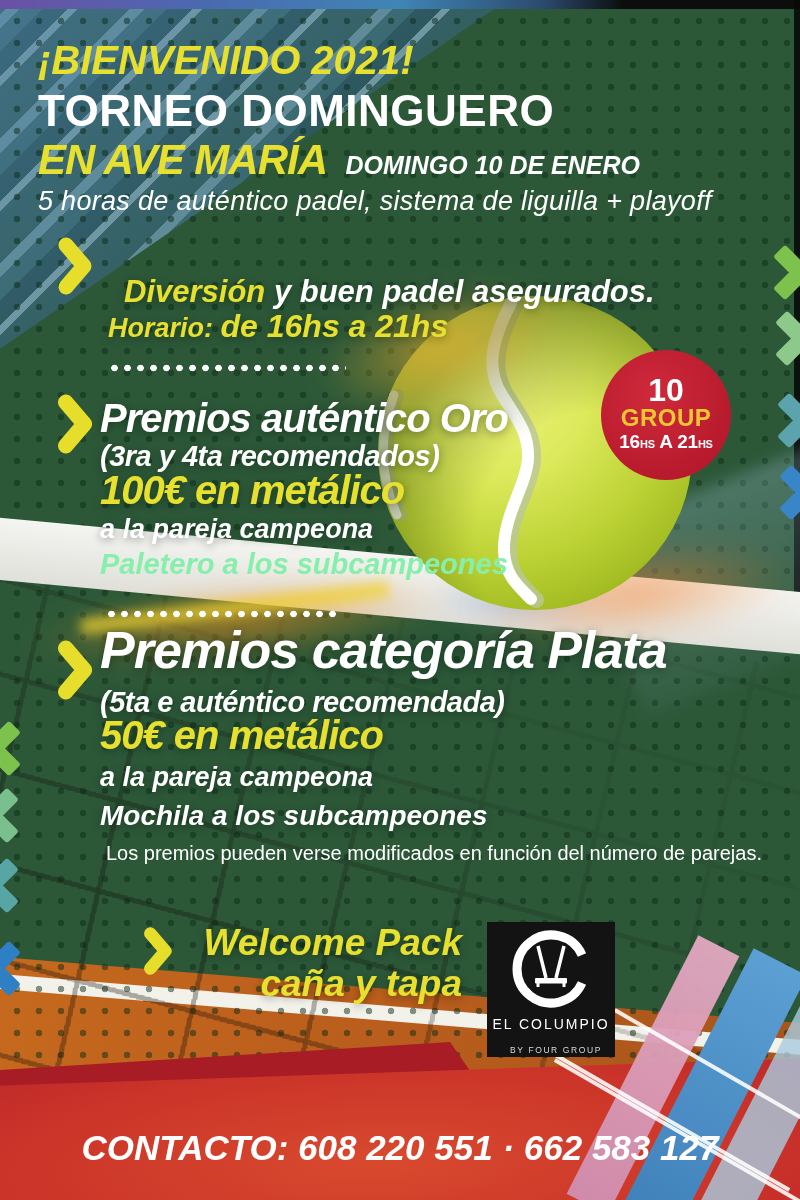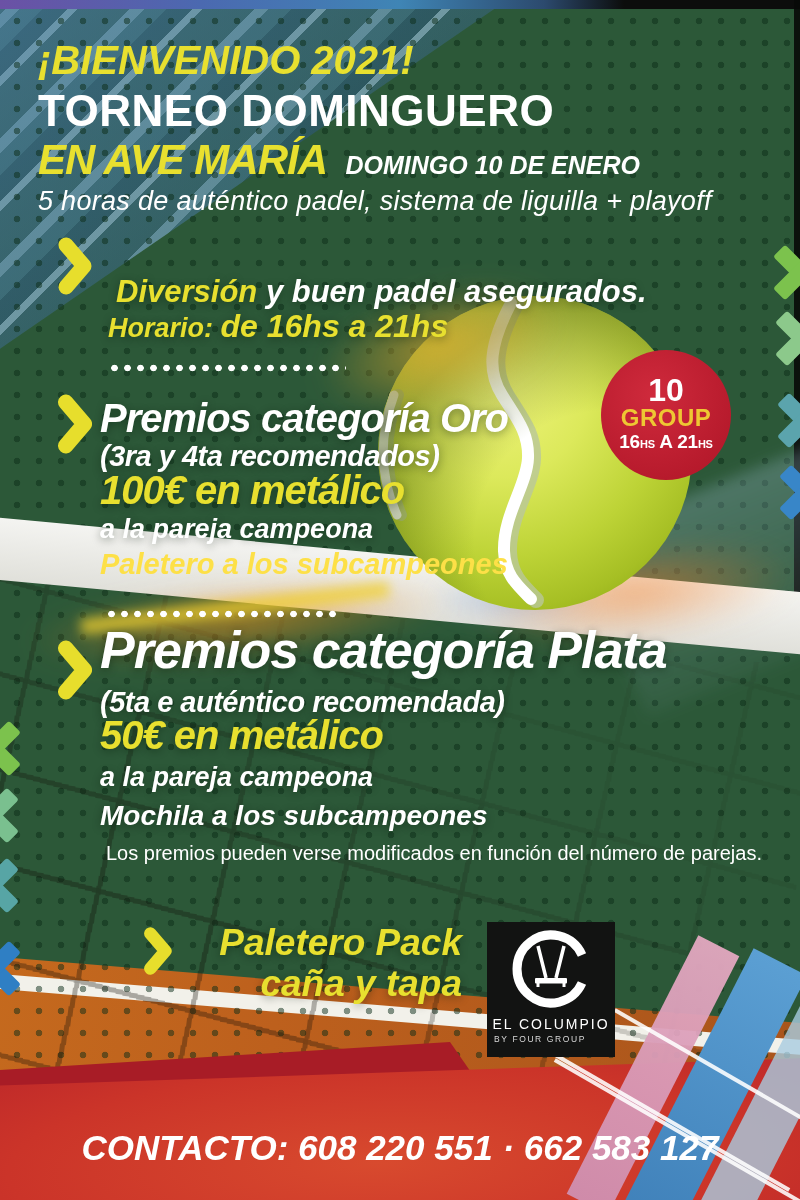--- a/index.html
+++ b/index.html
@@ -108,26 +108,26 @@
     transform:rotate(-1.95deg);transform-origin:left top;
   }
   .shards-br{position:absolute;left:600px;top:890px;width:200px;height:330px;z-index:11;pointer-events:none;}
   .shards-br .s{position:absolute;transform:rotate(27deg);transform-origin:center;}
   .shards-br .line{position:absolute;width:4px;height:340px;background:rgba(255,255,255,.88);transform:rotate(-60deg);}
   .logo{
     position:absolute;left:487px;top:922px;width:128px;height:135px;z-index:12;
     background:#121312;display:flex;flex-direction:column;align-items:center;
   }
   .logo .name{color:#fff;font-size:14px;letter-spacing:2px;margin-top:-2px;white-space:nowrap;}
-  .logo .by{color:#d8d8d8;font-size:8.5px;letter-spacing:1.6px;align-self:flex-end;padding-right:29px;margin-top:2px;white-space:nowrap;}
+  .logo .by{color:#d8d8d8;font-size:8.5px;letter-spacing:1.6px;align-self:flex-end;padding-right:13px;margin-top:13px;white-space:nowrap;}
   
   .t{position:absolute;z-index:13;white-space:nowrap;}
   .it{font-style:italic;}
   .b{font-weight:700;}
-  .w{color:#fff;} .y{color:#e8e02f;} .blk{color:#fde047;}
+  .w{color:#fff;} .y{color:#e8e02f;} .blk{color:#86efac;}
   .sh{text-shadow:0 2px 8px rgba(0,20,8,.4);}
   .dotline{position:absolute;z-index:13;height:8px;
     background-image:radial-gradient(circle,#fff 3px,transparent 3.6px);
     background-size:13px 8px;background-repeat:repeat-x;}
   .chev{position:absolute;z-index:13;}
 </style>
 </head>
 <body>
 
 <div class="poster">
@@ -236,32 +236,32 @@
   <div class="t b w" style="left:38px;top:86px;font-size:44px;letter-spacing:.5px">TORNEO DOMINGUERO</div>
   <div class="t" style="left:38px;top:136px">
     <span class="it b y" style="font-size:42px;letter-spacing:-1px">EN AVE MARÍA</span>
     <span class="it b w" style="font-size:25px;margin-left:14px">DOMINGO 10 DE ENERO</span>
   </div>
   <div class="t it w" style="left:38px;top:186px;font-size:27px;font-weight:400;letter-spacing:.3px">5 horas de auténtico padel, sistema de liguilla + playoff</div>
 
   <svg class="chev" style="left:56px;top:236px" width="36" height="60" viewBox="0 0 34 60">
     <path d="M9 9 L27 30 L9 51" fill="none" stroke="#e7de2c" stroke-width="15" stroke-linecap="round" stroke-linejoin="round"></path>
   </svg>
-  <div class="t it sh" style="left:116px;top:274px;font-size:31px;font-weight:600">
+  <div class="t it sh" style="left:124px;top:274px;font-size:31px;font-weight:600">
     <span class="y">Diversión </span><span class="w">y buen padel asegurados.</span>
   </div>
   <div class="t it b y sh" style="left:108px;top:308px;font-size:27px">
     <span>Horario: </span><span style="font-size:32px">de 16hs a 21hs</span>
   </div>
   <div class="dotline" style="left:108px;top:364px;width:238px"></div>
 
   <svg class="chev" style="left:56px;top:393px" width="36" height="62" viewBox="0 0 34 60">
     <path d="M9 9 L27 30 L9 51" fill="none" stroke="#e7de2c" stroke-width="15" stroke-linecap="round" stroke-linejoin="round"></path>
   </svg>
-  <div class="t it b w sh" style="left:100px;top:396px;font-size:40px;letter-spacing:-1px">Premios categoría Oro</div>
+  <div class="t it b w sh" style="left:100px;top:396px;font-size:40px;letter-spacing:-1px">Premios auténtico Oro</div>
   <div class="t it b w sh" style="left:100px;top:440px;font-size:29px;letter-spacing:-.5px">(3ra y 4ta recomendados)</div>
   <div class="t it b y sh" style="left:100px;top:468px;font-size:40px;letter-spacing:-1px">100€ en metálico</div>
   <div class="t it b w sh" style="left:100px;top:514px;font-size:27px">a la pareja campeona</div>
   <div class="t it b blk" style="left:100px;top:548px;font-size:29px">Paletero a los subcampeones</div>
 
   <div class="dotline" style="left:105px;top:610px;width:236px"></div>
 
   <svg class="chev" style="left:56px;top:639px" width="36" height="62" viewBox="0 0 34 60">
     <path d="M9 9 L27 30 L9 51" fill="none" stroke="#e7de2c" stroke-width="15" stroke-linecap="round" stroke-linejoin="round"></path>
   </svg>
@@ -271,19 +271,19 @@
   <div class="t it b w sh" style="left:100px;top:762px;font-size:27px">a la pareja campeona</div>
   <div class="t w" style="left:106px;top:842px;font-size:20px;font-weight:400">Los premios pueden verse modificados en función del número de parejas.</div>
 
   <div class="t it b w sh" style="left:100px;top:800px;font-size:28px">Mochila a los subcampeones</div>
 
 
   <svg class="chev" style="left:142px;top:926px" width="30" height="50" viewBox="0 0 34 60">
     <path d="M9 9 L27 30 L9 51" fill="none" stroke="#e7de2c" stroke-width="15" stroke-linecap="round" stroke-linejoin="round"></path>
   </svg>
   <div class="t it b y sh" style="left:188px;top:922px;width:274px;text-align:right;line-height:41px;font-size:37px;white-space:normal">
-    <div>Paletero Pack</div>
+    <div>Welcome Pack</div>
     <div>caña y tapa</div>
   </div>
 
   <div class="t it b w" style="left:0;top:1128px;width:100%;text-align:center;font-size:35px">CONTACTO: 608 220 551 · 662 583 127</div>
 
 </div>
 
 </body></html>

